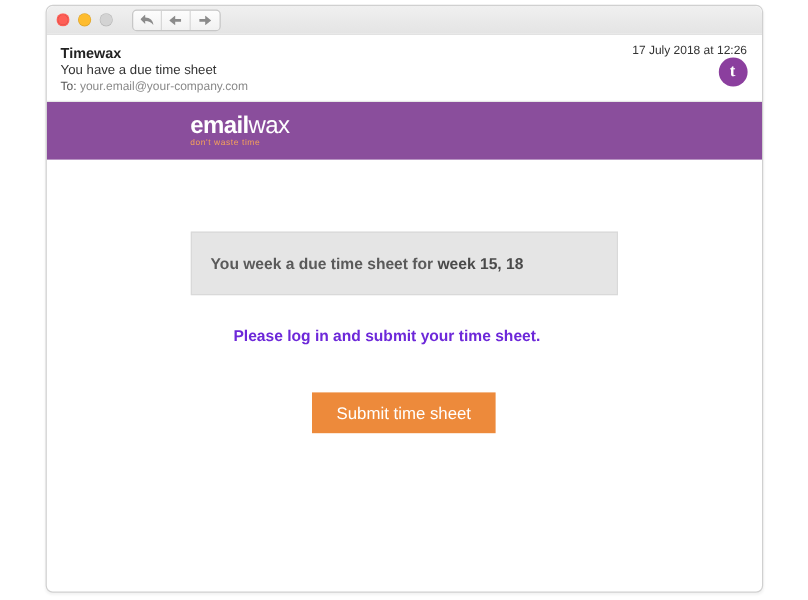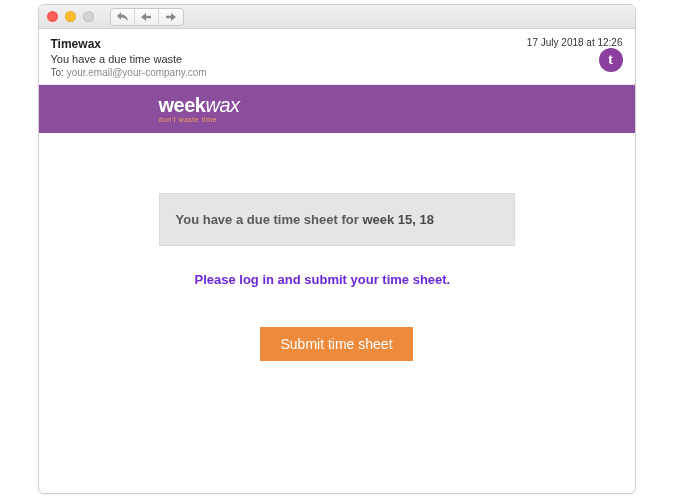--- a/index.html
+++ b/index.html
@@ -98,21 +98,21 @@
   .brand {
     display:flex; flex-direction:column; line-height:1;
   }
   .brand .logo {
     font-family: Arial, sans-serif;
     font-weight:600;
     font-size:20px;
     color:#fff;
     letter-spacing:-0.5px;
   }
-  .brand .logo .wax { font-weight:400; font-style:italic;}
+  .brand .logo .wax { font-weight:400; }
   .brand .tag {
     font-size:7px;
     color:#f5a25a;
     letter-spacing:0.5px;
     margin-top:1px;
   }
   .body {
     padding: 60px 120px 20px 120px;
     color:#555;
     font-size:13px;
@@ -165,45 +165,45 @@
         <svg width="10" height="8" viewBox="0 0 10 8">
             <path d="M10 4 L5 0 L5 2.8 L0 2.8 L0 5.2 L5 5.2 L5 8 Z" fill="#8b8b8b"></path>
           </svg>
       </div>
     </div>
   </div>
 
   <div class="header">
     <div class="hleft">
       <div class="from">Timewax</div>
-      <div class="subject">You have a due time waste</div>
+      <div class="subject">You have a due time sheet</div>
       <div class="toline">
         <span>To:</span>
         <span class="addr">your.email@your-company.com</span>
       </div>
     </div>
     <div class="hright">
       <div class="date">17 July 2018 at 12:26</div>
       <div class="avatar">
         <span>t</span>
       </div>
     </div>
   </div>
 
   <div class="content">
     <div class="inner">
       <div class="brandbar">
         <div class="brand">
-          <div class="logo"><span>week</span><span class="wax">wax</span></div>
+          <div class="logo"><span>email</span><span class="wax">wax</span></div>
           <div class="tag">don't waste time</div>
         </div>
       </div>
       <div class="body">
         <div class="notice">
-          <span>You have a due time sheet for </span><span class="weeks">week 15, 18</span>
+          <span>You week a due time sheet for </span><span class="weeks">week 15, 18</span>
         </div>
         <div class="instr">Please log in and submit your time sheet.</div>
         <div class="btnrow">
           <button class="cta">Submit time sheet</button>
         </div>
       </div>
     </div>
   </div>
 </div>
 

